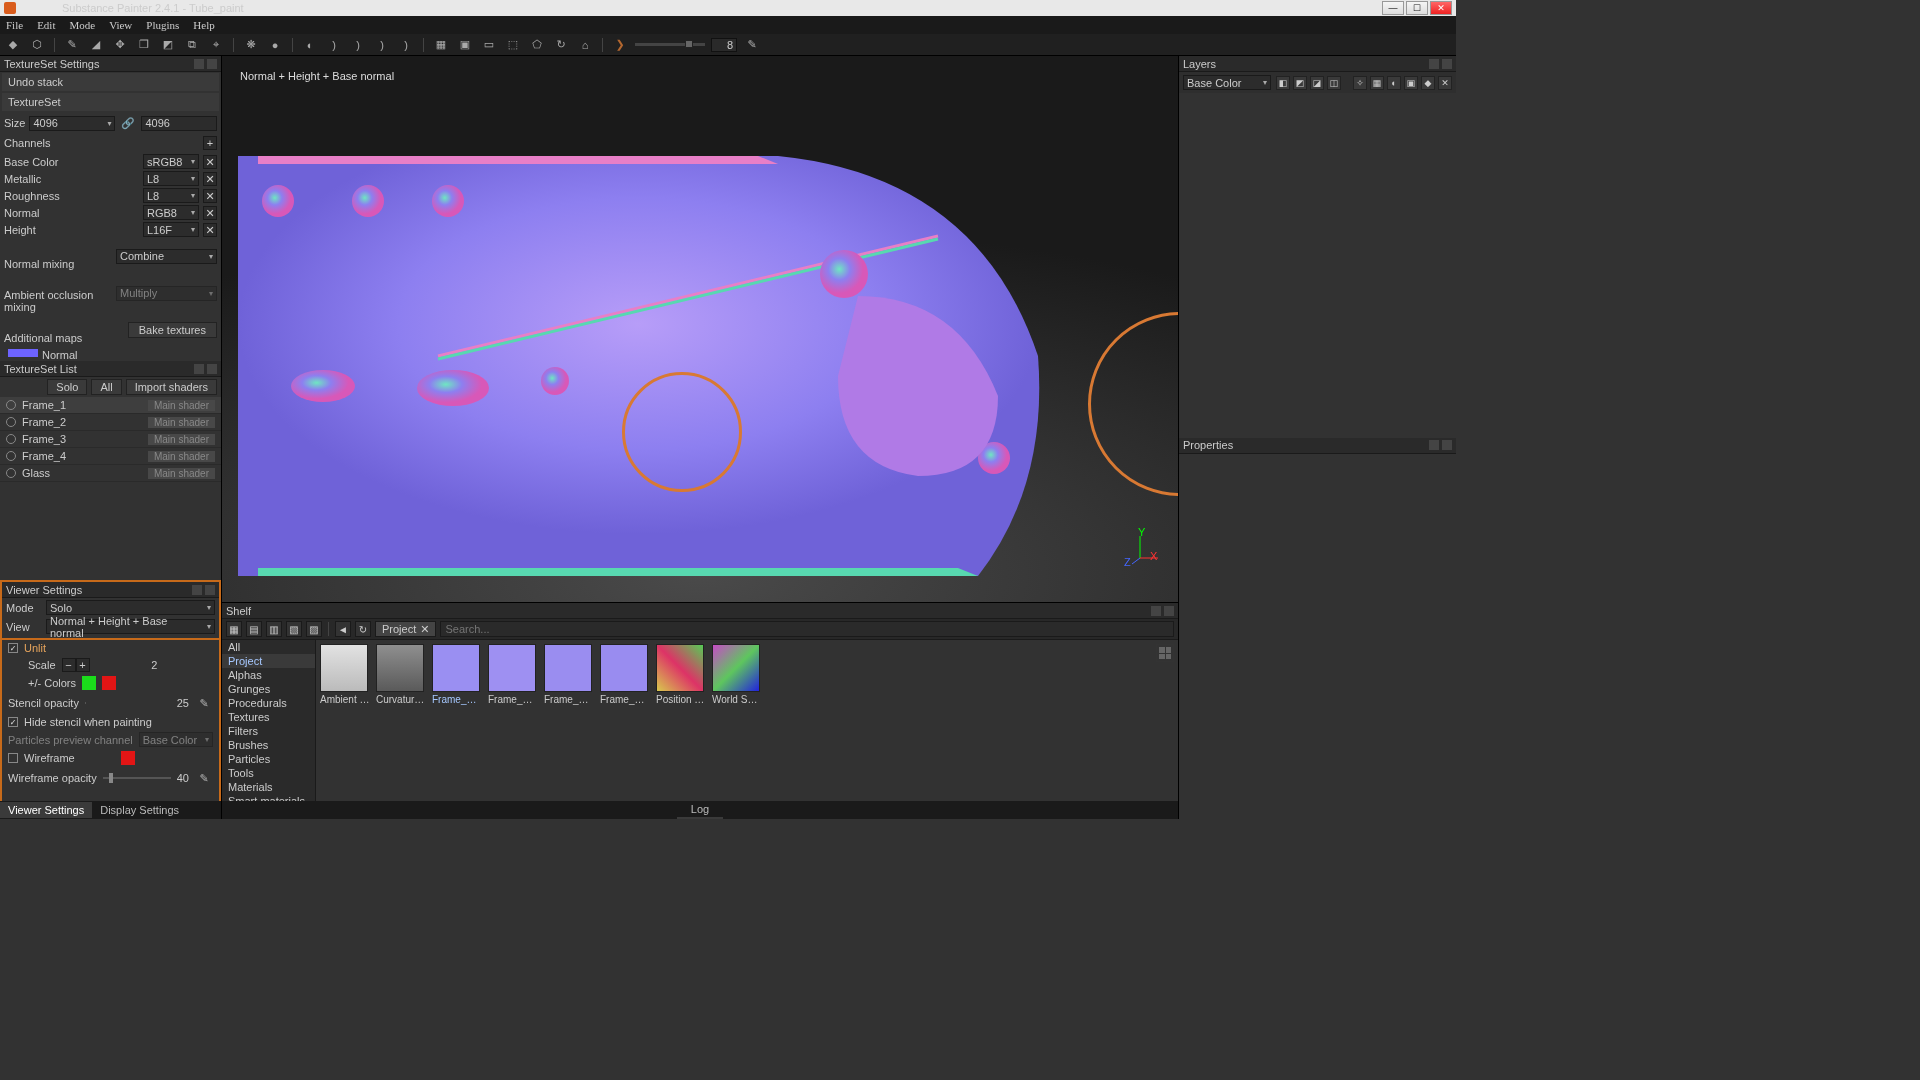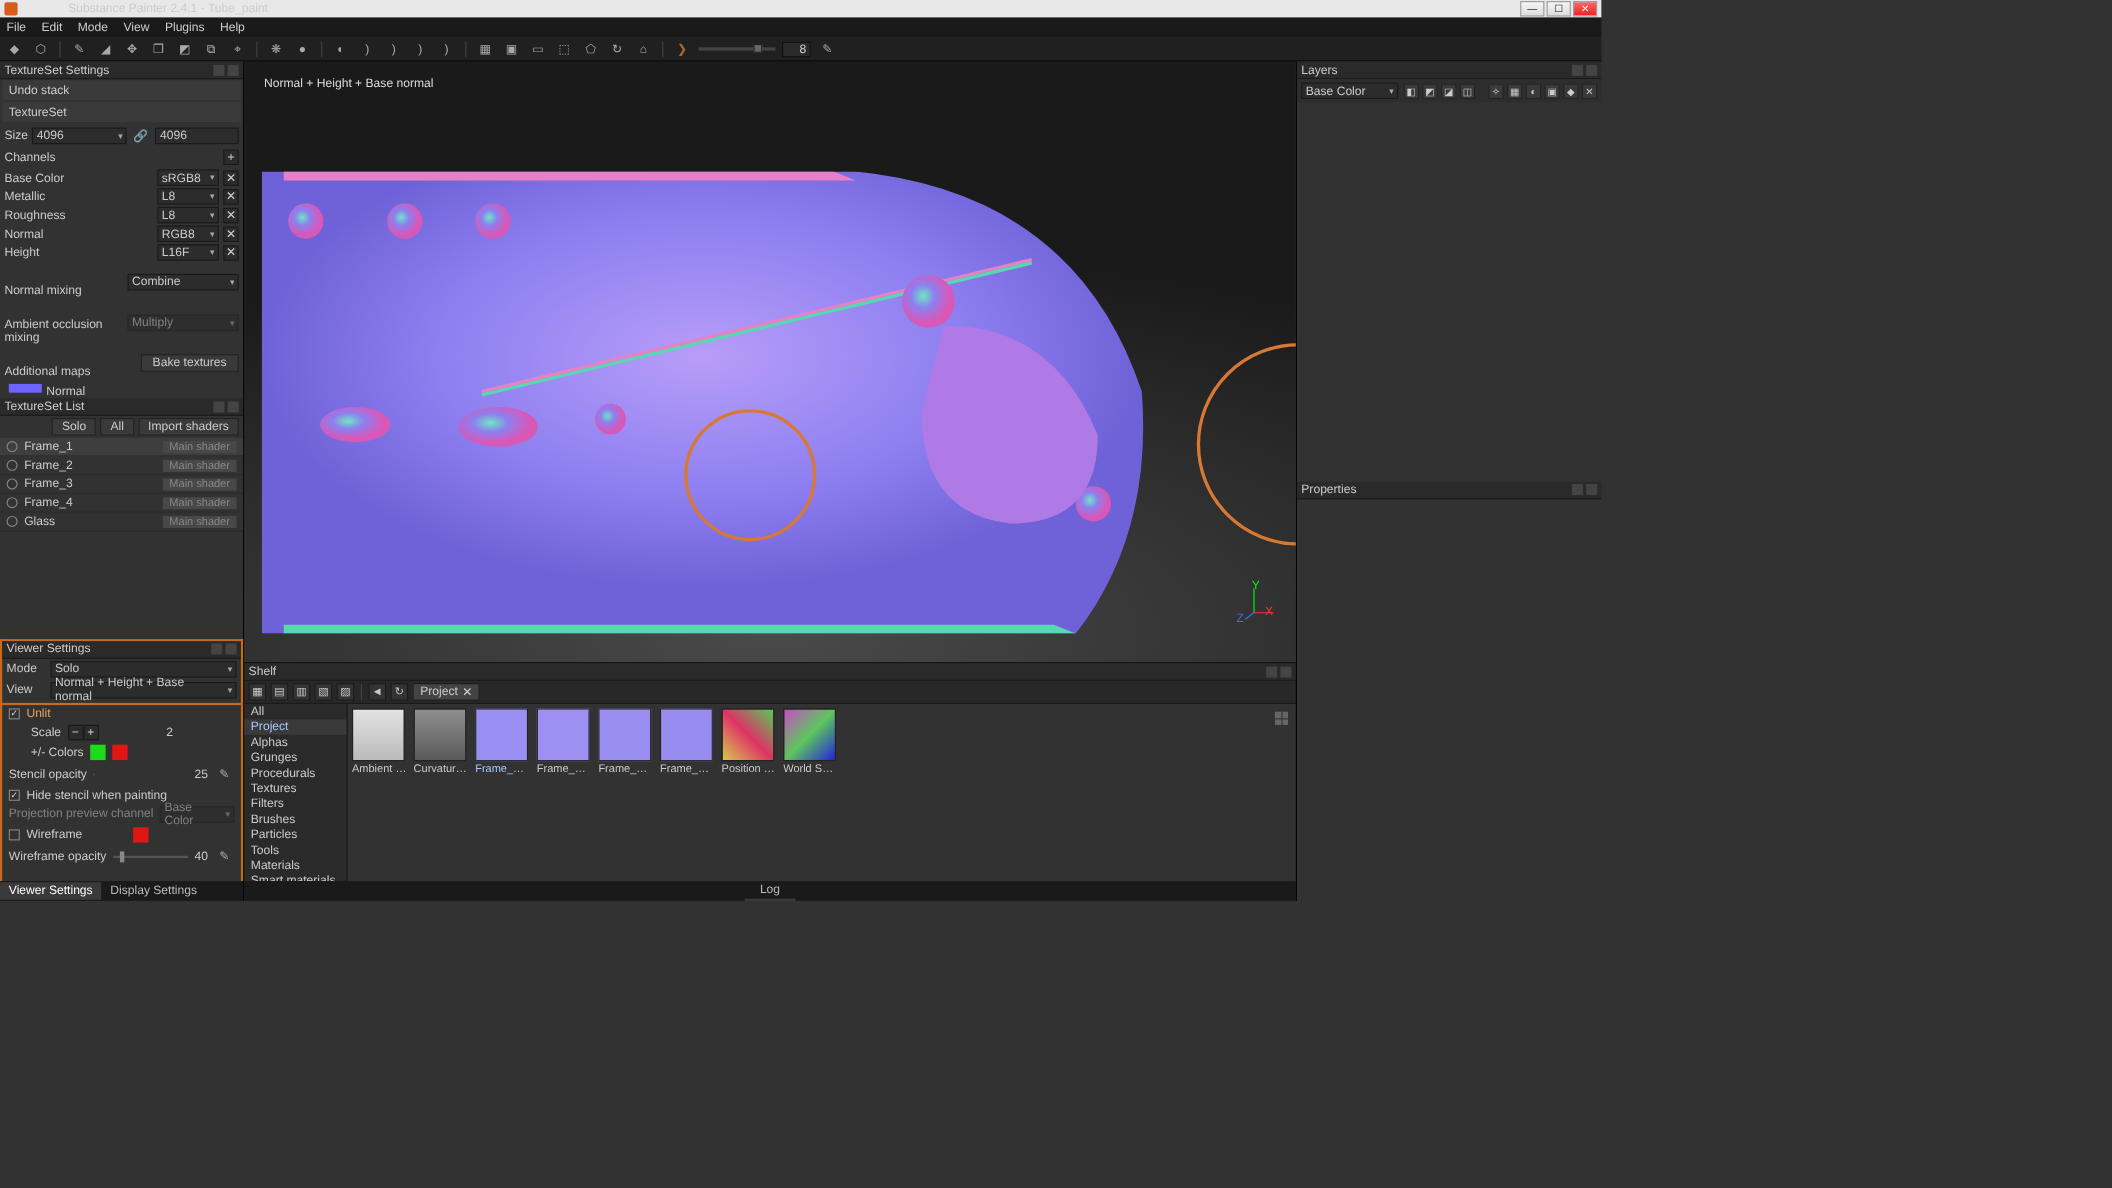--- a/index.html
+++ b/index.html
@@ -3,21 +3,21 @@
 <meta charset="utf-8">
 <style>
 * { margin: 0; padding: 0; box-sizing: border-box; font-family: "Segoe UI", Tahoma, sans-serif; font-size: 11px; color: #ccc; }
 body { background: #323232; width: 1456px; height: 819px; overflow: hidden; display: flex; flex-direction: column; }
 .titlebar { background: #e8e8e8; height: 16px; display: flex; align-items: center; padding: 0 4px; color: #222; gap: 42px; }
 .titlebar .icon { width: 12px; height: 12px; background: #d95c1c; border-radius: 2px; margin-right: 4px; }
 .winbtns { margin-left: auto; display: flex; gap: 2px; }
 .winbtn { width: 22px; height: 14px; background: linear-gradient(#f5f5f5,#ddd); border: 1px solid #999; color: #111; display: flex; align-items: center; justify-content: center; font-size: 9px; }
 .winbtn.close { background: linear-gradient(#f66,#e22); color: #fff; }
 .menubar { background: #1a1a1a; height: 18px; display: flex; align-items: center; padding: 0 6px; gap: 14px; }
-.menubar span { color: #ccc; cursor: default; }
+.menubar span { color: #ccc; cursor: default; font-family: Liberation Serif, serif; }
 .toolbar { background: #202020; height: 22px; display: flex; align-items: center; padding: 0 4px; gap: 6px; border-bottom: 1px solid #000; }
 .tbtn { width: 18px; height: 18px; display: flex; align-items: center; justify-content: center; opacity: .8; }
 .tsep { width: 1px; height: 14px; background: #444; margin: 0 2px; }
 .tslider { width: 70px; height: 3px; background: #444; position: relative; }
 .tslider .thumb { position:absolute; right:12px; top:-3px; width:8px; height:8px; background:#666; border:1px solid #222; }
 .tinput { width: 26px; background: #2a2a2a; border: 1px solid #111; color: #ccc; text-align: right; padding: 0 3px; height: 14px; }
 .main { flex:1; display:flex; min-height:0; }
 .leftcol { width: 222px; display:flex; flex-direction:column; background:#323232; border-right:1px solid #000; }
 .panel { display:flex; flex-direction:column; }
 .panel-hd { background:#2a2a2a; height:16px; display:flex; align-items:center; padding:0 4px; border-bottom:1px solid #1a1a1a; }
@@ -329,21 +329,21 @@
         <span>Stencil opacity</span>
         <div class="sliderbar" style="flex:0 0 1px"></div>
         <span style="margin-left:auto">25</span>
         <span class="tbtn">✎</span>
       </div>
       <div class="checkrow">
         <span class="chk on"></span>
         <span>Hide stencil when painting</span>
       </div>
       <div class="checkrow" style="opacity:.5">
-        <span>Projection preview channel</span>
+        <span>Particles preview channel</span>
         <div class="select caret" style="flex:1;margin-left:auto">
             <span>Base Color</span>
           </div>
       </div>
       <div class="checkrow">
         <span class="chk"></span>
         <span>Wireframe</span>
         <span class="swatch" style="background:#e21515;margin-left:40px"></span>
       </div>
       <div class="sliderrow">
@@ -419,20 +419,21 @@
         <span class="sbbtn">▥</span>
         <span class="sbbtn">▧</span>
         <span class="sbbtn">▨</span>
         <span class="tsep"></span>
         <span class="sbbtn">◄</span>
         <span class="sbbtn">↻</span>
         <span class="sbtag">
             <span>Project</span>
             <span class="close">✕</span>
           </span>
+        <input class="sbsearch" placeholder="Search..." style="">
       </div>
       <div class="shelf-body">
         <div class="shelf-cats" id="shelfcats">
             <div class="">All</div>
             <div class="sel">Project</div>
             <div class="">Alphas</div>
             <div class="">Grunges</div>
             <div class="">Procedurals</div>
             <div class="">Textures</div>
             <div class="">Filters</div>

